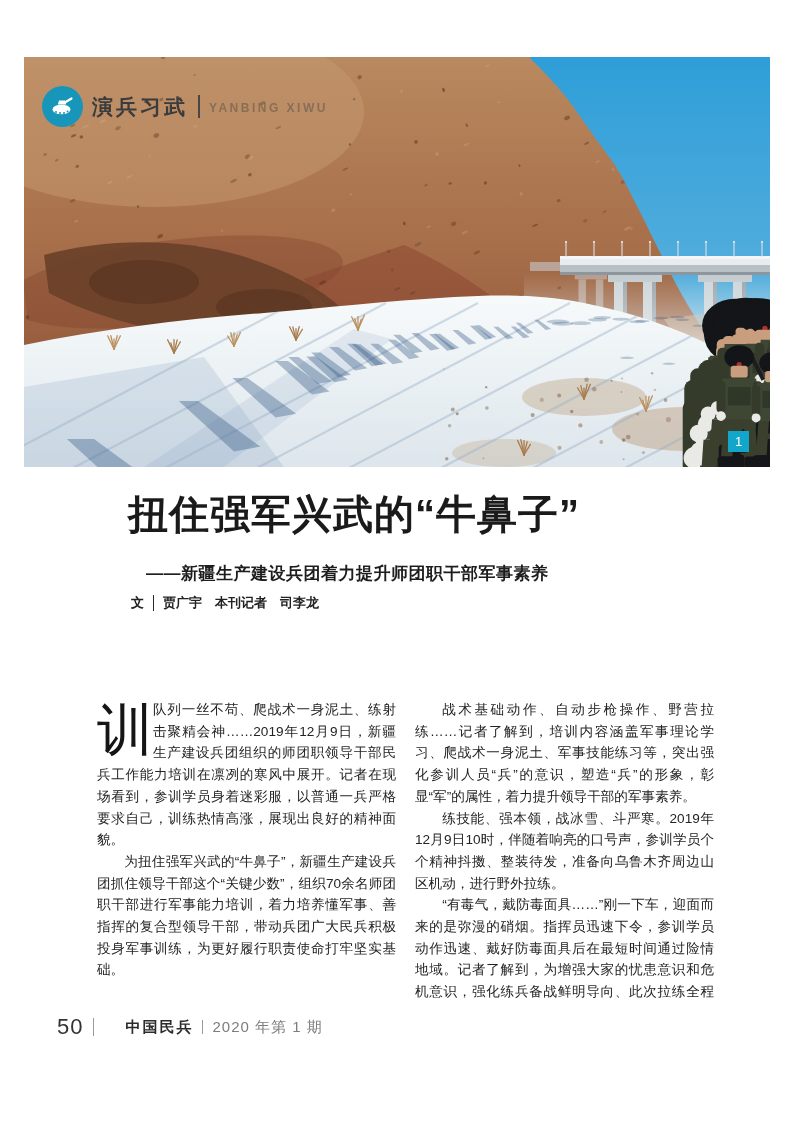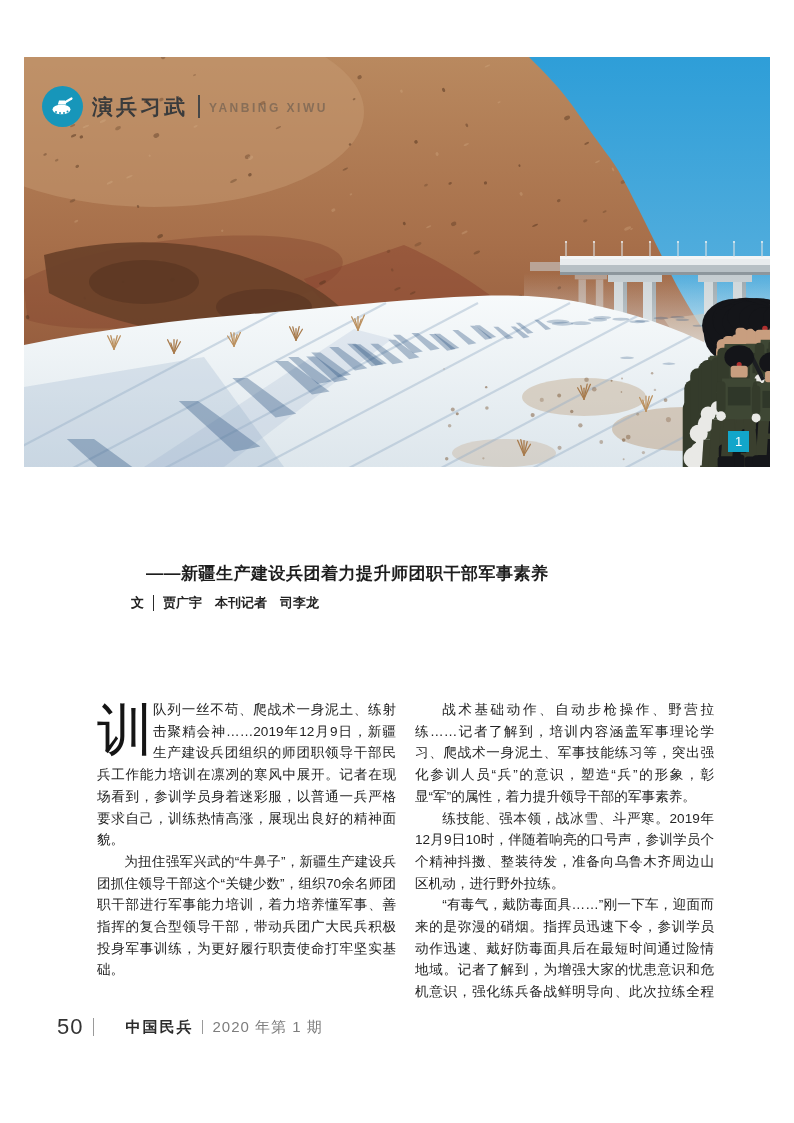--- a/index.html
+++ b/index.html
@@ -542,20 +542,21 @@
         </svg>
       </span>
       <span class="section-label">演兵习武</span>
       <span class="section-bar"></span>
       <span class="section-pinyin">YANBING XIWU</span>
     </div>
 
     <div class="photo-badge">1</div>
   </div>
 
+  <h1 class="title">扭住强军兴武的“牛鼻子”</h1>
   <h2 class="subtitle">——新疆生产建设兵团着力提升师团职干部军事素养</h2>
   <div class="byline">
     <span class="byline-prefix">文</span>
     <span class="byline-authors">贾广宇　本刊记者　司李龙</span>
   </div>
 
   <div class="body-text" id="article-body">
       <p class="first"><span class="dropcap">训</span>队列一丝不苟、爬战术一身泥土、练射击聚精会神……2019年12月9日，新疆生产建设兵团组织的师团职领导干部民兵工作能力培训在凛冽的寒风中展开。记者在现场看到，参训学员身着迷彩服，以普通一兵严格要求自己，训练热情高涨，展现出良好的精神面貌。</p>
       <p>为扭住强军兴武的“牛鼻子”，新疆生产建设兵团抓住领导干部这个“关键少数”，组织70余名师团职干部进行军事能力培训，着力培养懂军事、善指挥的复合型领导干部，带动兵团广大民兵积极投身军事训练，为更好履行职责使命打牢坚实基础。</p>
       <p>战术基础动作、自动步枪操作、野营拉练……记者了解到，培训内容涵盖军事理论学习、爬战术一身泥土、军事技能练习等，突出强化参训人员“兵”的意识，塑造“兵”的形象，彰显“军”的属性，着力提升领导干部的军事素养。</p>

